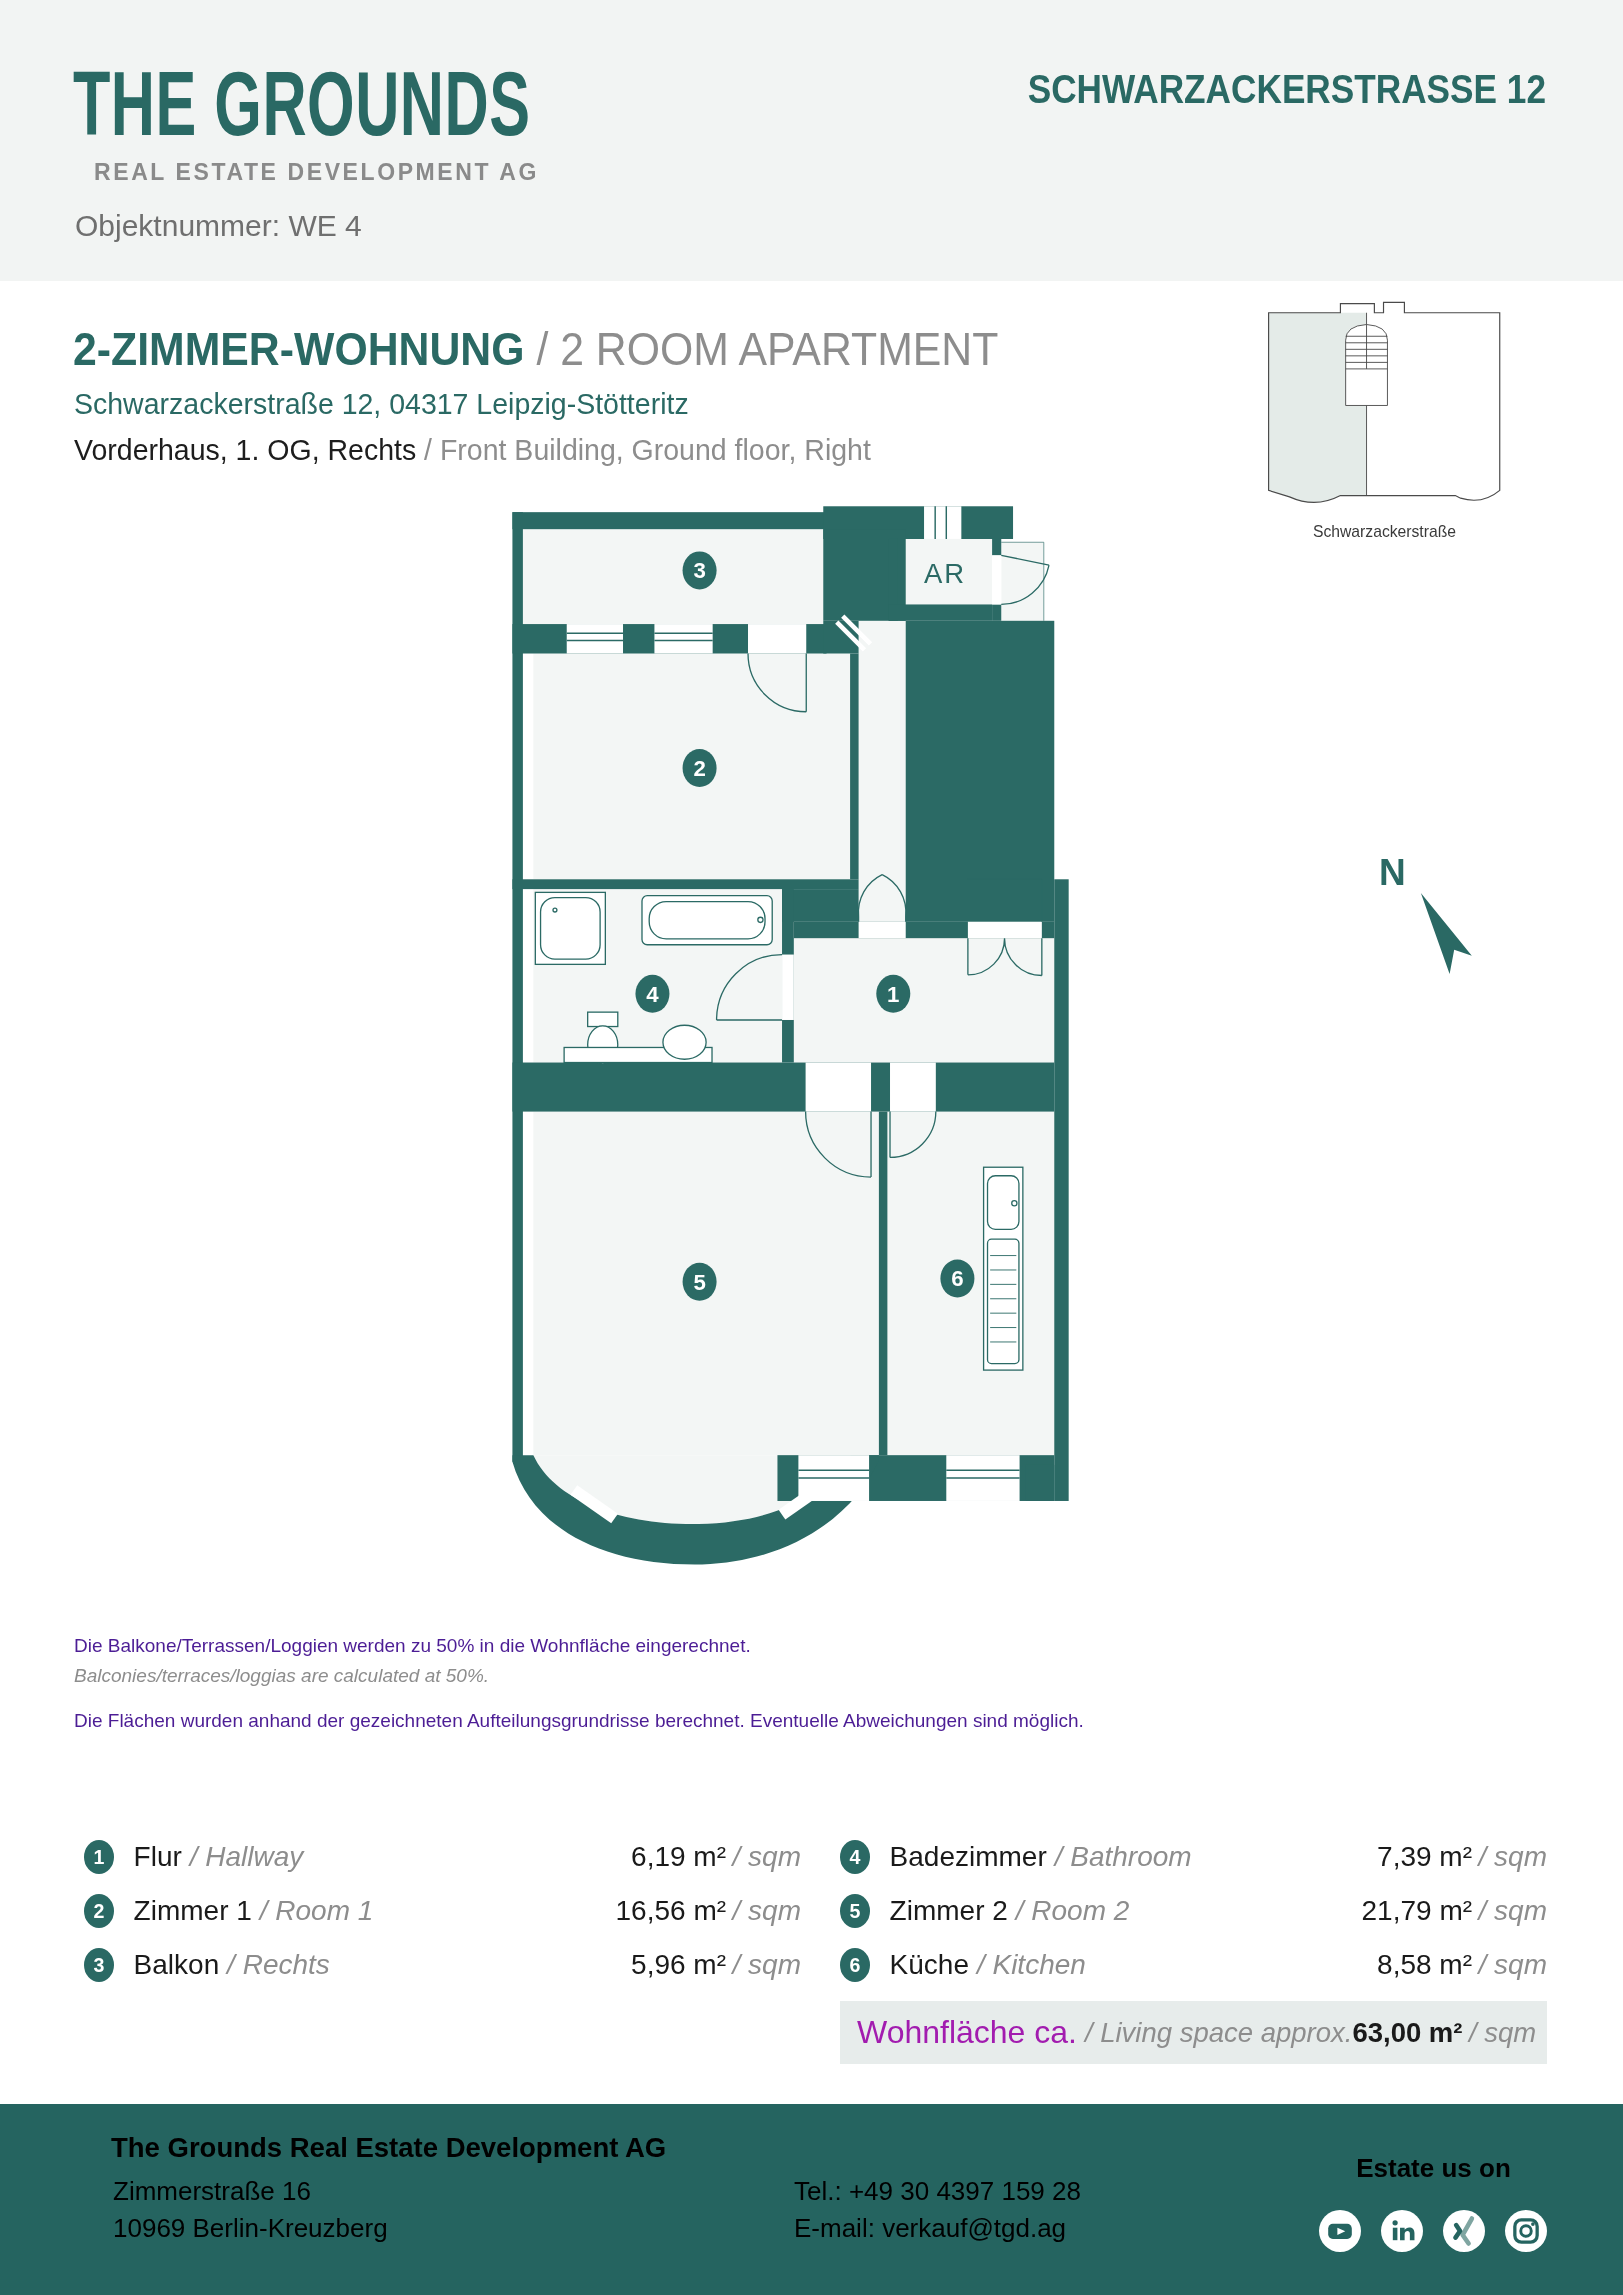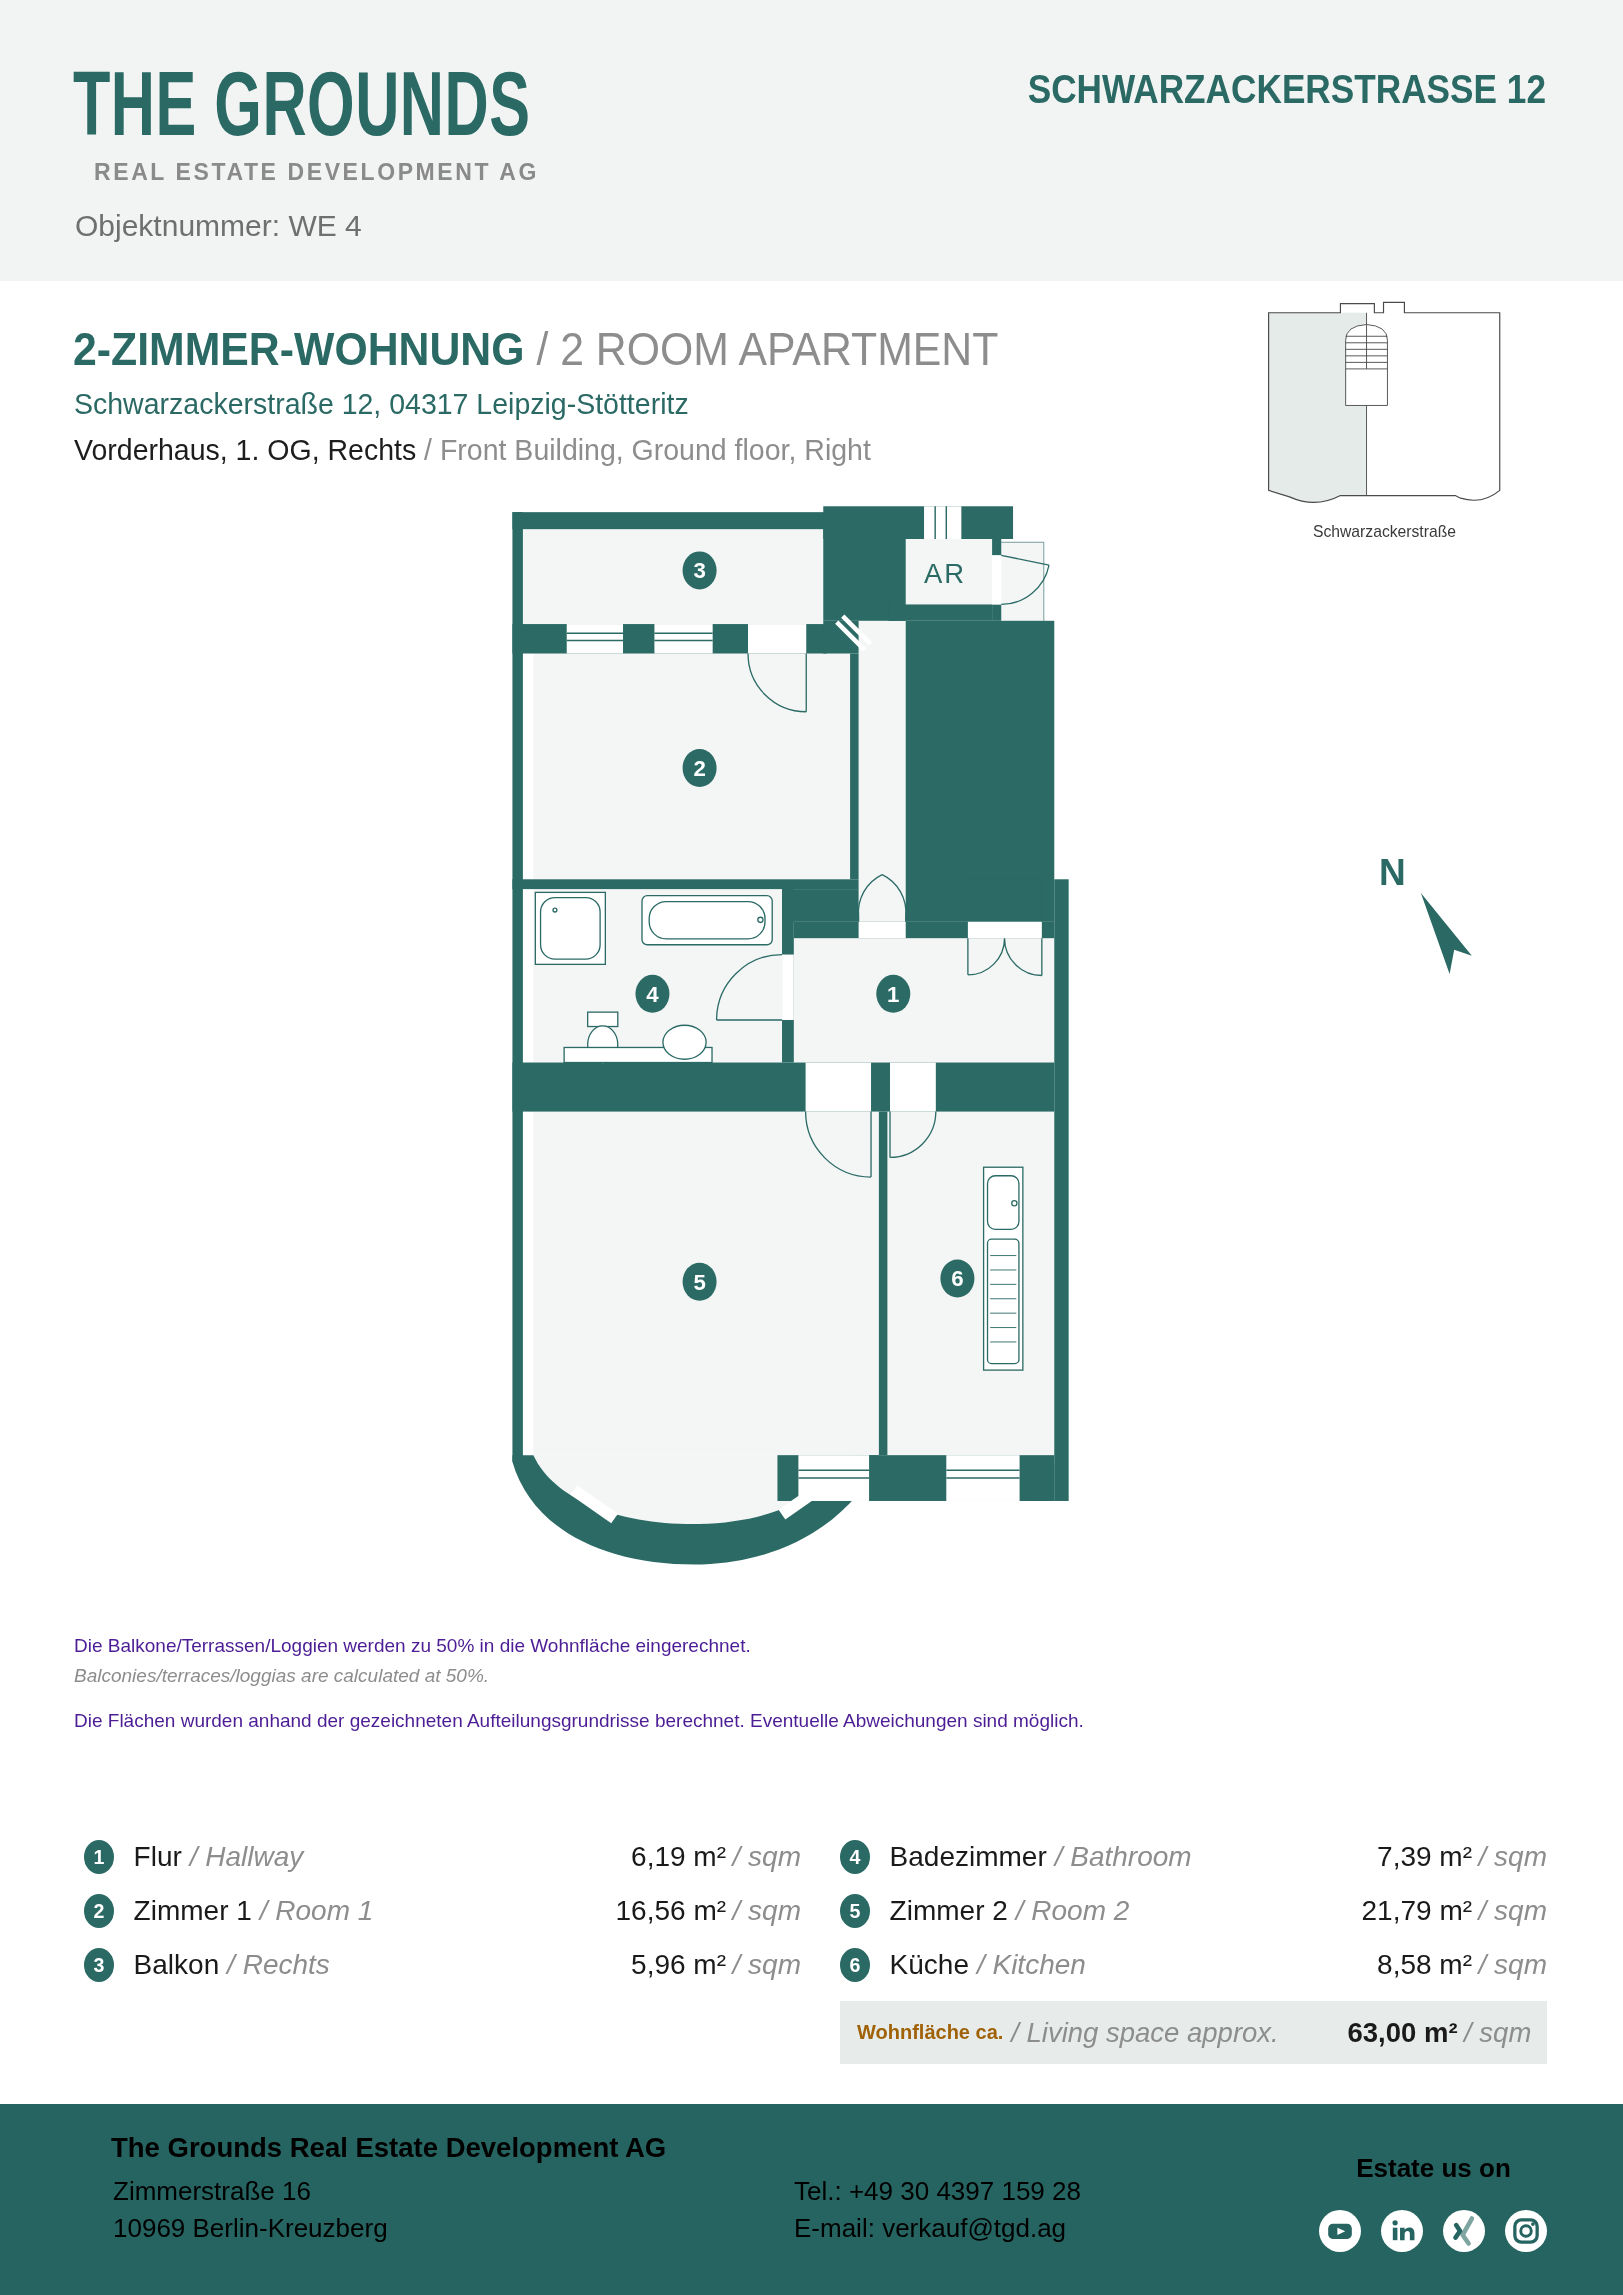--- a/index.html
+++ b/index.html
@@ -35,21 +35,21 @@
   .legend-row{display:flex;align-items:center;height:54px;}
   .badge{flex:0 0 auto;width:30px;height:34px;border-radius:50%;background:#2A6964;color:#fff;
          font-weight:700;font-size:19.6px;display:flex;align-items:center;justify-content:center;margin-right:19.6px;}
   .nm{font-size:28px;color:#1A1A1A;white-space:nowrap;}
   .nm-en{font-size:28px;color:#8D8D8D;font-style:italic;margin-left:7.9px;white-space:nowrap;}
   .spacer{flex:1;}
   .val{font-size:28px;color:#1A1A1A;white-space:nowrap;}
   .val-en{font-size:28px;color:#8D8D8D;font-style:italic;margin-left:6.5px;white-space:nowrap;}
   .total-band{left:840px;top:2001px;width:707px;height:63px;background:#E7ECEB;display:flex;align-items:center;
               padding:0 15.7px 0 17px;box-sizing:border-box;}
-  .total-band .lbl{font-size:20px;font-weight:700;color:#a16207;white-space:nowrap;}
+  .total-band .lbl{font-size:32px;font-weight:400;color:#a21caf;white-space:nowrap;}
   .total-band .lbl-en{font-size:27.5px;color:#8D8D8D;font-style:italic;margin-left:7.9px;white-space:nowrap;}
   .total-band .tval{font-size:27.5px;font-weight:700;color:#1A1A1A;white-space:nowrap;}
   .total-band .tval-en{font-size:27.5px;color:#8D8D8D;font-style:italic;margin-left:6.5px;white-space:nowrap;}
 
   
   .minimap-label{left:1262px;top:523px;width:245px;text-align:center;font-size:15.7px;color:#3A3A3A;}
 
   
   .north-n{left:1379px;top:852px;font-size:37px;font-weight:700;color:#2A6964;}
 

